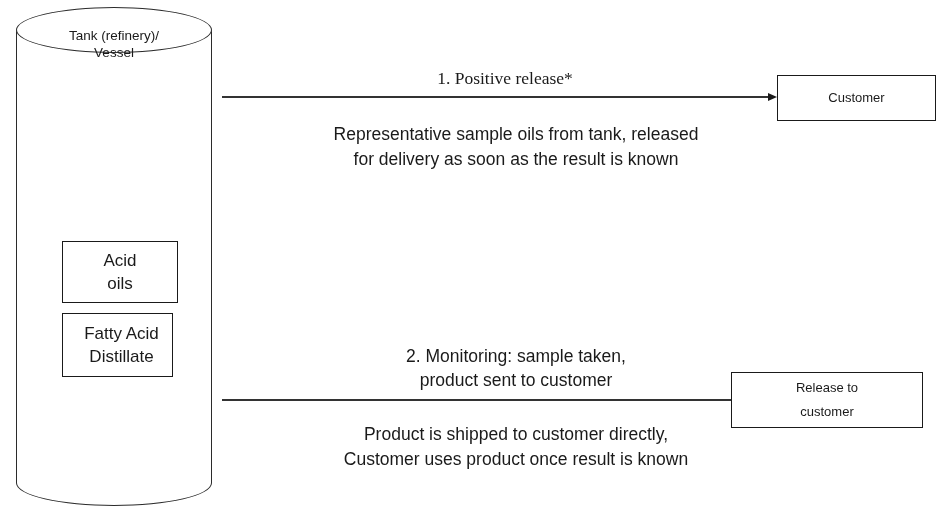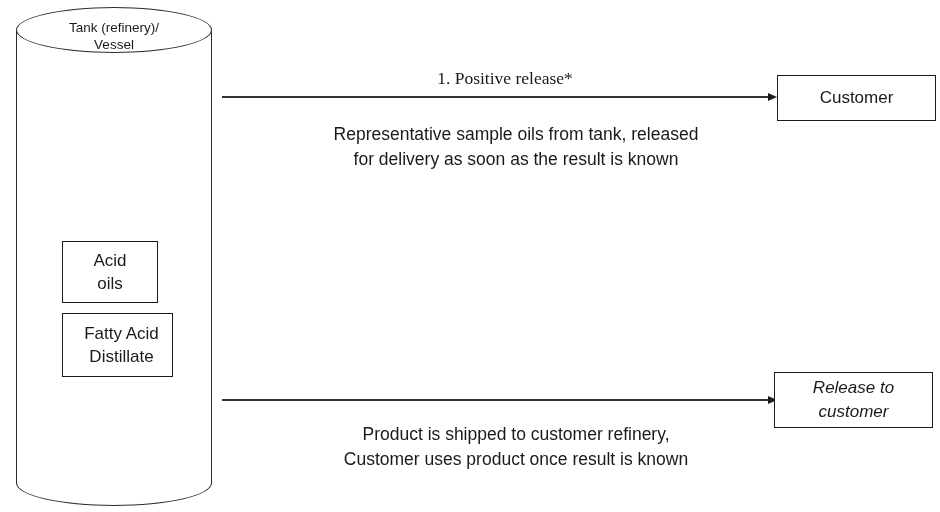--- a/index.html
+++ b/index.html
@@ -54,21 +54,21 @@
     height: 46px;
     border: 1.4px solid #2b2b2b;
     border-radius: 50%;
     box-sizing: border-box;
     background: #ffffff;
     clip-path: inset(50% 0 0 0);
   }
   .tank-label {
     position: absolute;
     left: 10px;
-    top: 12px;
+    top: 20px;
     width: 176px;
     text-align: center;
     font-size: 13.5px;
     line-height: 17px;
     color: #1a1a1a;
     white-space: pre-line;
   }
 
   
   .inner-box {
@@ -80,57 +80,56 @@
     align-items: center;
     justify-content: center;
     text-align: center;
     font-size: 17px;
     line-height: 23px;
     white-space: pre-line;
   }
   #box-acid-oils {
     left: 62px;
     top: 241px;
-    width: 96px;
+    width: 116px;
     height: 62px;
   }
   #box-fad {
     left: 62px;
     top: 313px;
     width: 111px;
     height: 64px;
     padding-left: 8px;
   }
 
   
   .end-box {
     position: absolute;
     border: 1.5px solid #1a1a1a;
     background: #ffffff;
     box-sizing: border-box;
     display: flex;
     align-items: center;
     justify-content: center;
     text-align: center;
-    font-size: 17px;
+    font-size: 13px;
     line-height: 24px;
     white-space: pre-line;
   }
   #box-customer {
     left: 777px;
     top: 75px;
     width: 159px;
     height: 46px;
   }
   #box-release {
-    left: 774px;
+    left: 731px;
     top: 372px;
-    width: 159px;
+    width: 192px;
     height: 56px;
-    font-style: italic;
   }
 
   
   .arrow {
     position: absolute;
     height: 12px;
   }
   .arrow .shaft {
     position: absolute;
     left: 0;
@@ -223,25 +222,27 @@
   <div class="arrow" id="arrow-top">
     <div class="shaft"></div>
     <div class="head"></div>
   </div>
 
   <div class="flow-text flow-desc" id="label-1-desc">Representative sample oils from tank, released
 for delivery as soon as the result is known</div>
 
   <div class="end-box" id="box-customer">Customer</div>
 
+  <div class="flow-text flow-title" id="label-2-title">2. Monitoring: sample taken,
+product sent to customer</div>
 
   <div class="arrow" id="arrow-bottom">
     <div class="shaft"></div>
     <div class="head"></div>
   </div>
 
-  <div class="flow-text flow-desc" id="label-2-desc">Product is shipped to customer refinery,
+  <div class="flow-text flow-desc" id="label-2-desc">Product is shipped to customer directly,
 Customer uses product once result is known</div>
 
   <div class="end-box" id="box-release">Release to
 customer</div>
 
 </div>
 
 </body></html>

